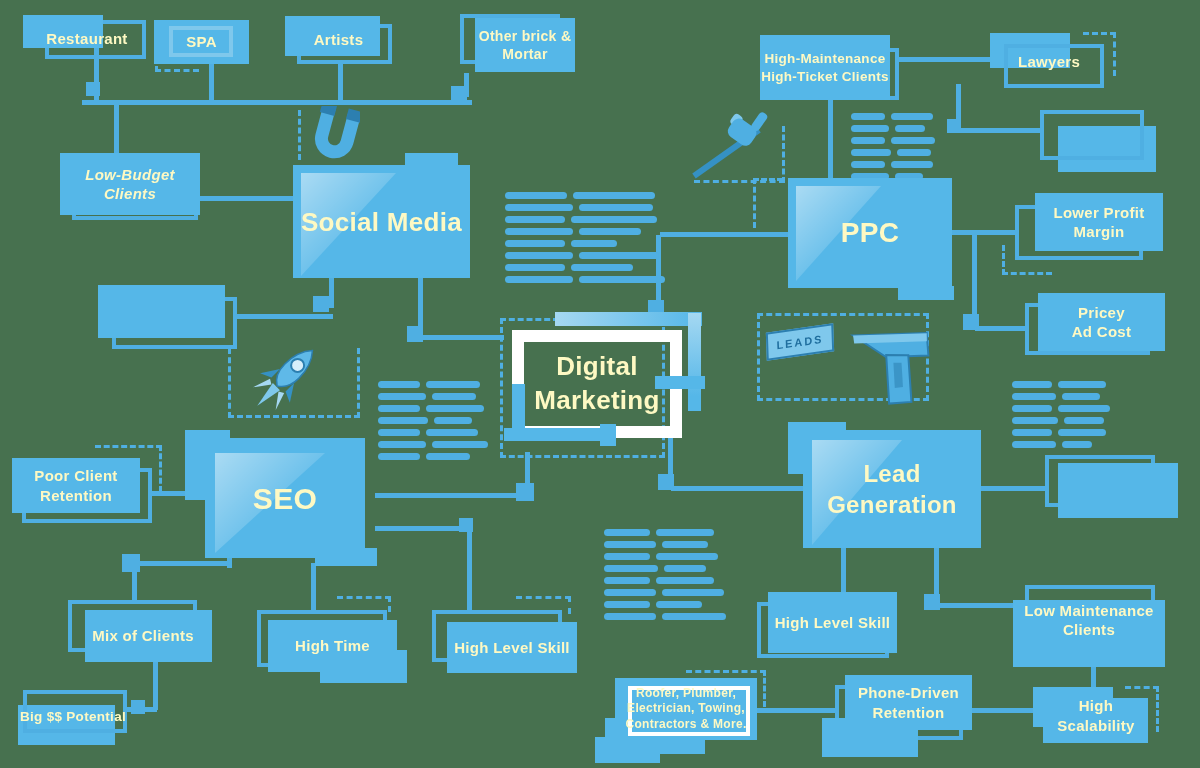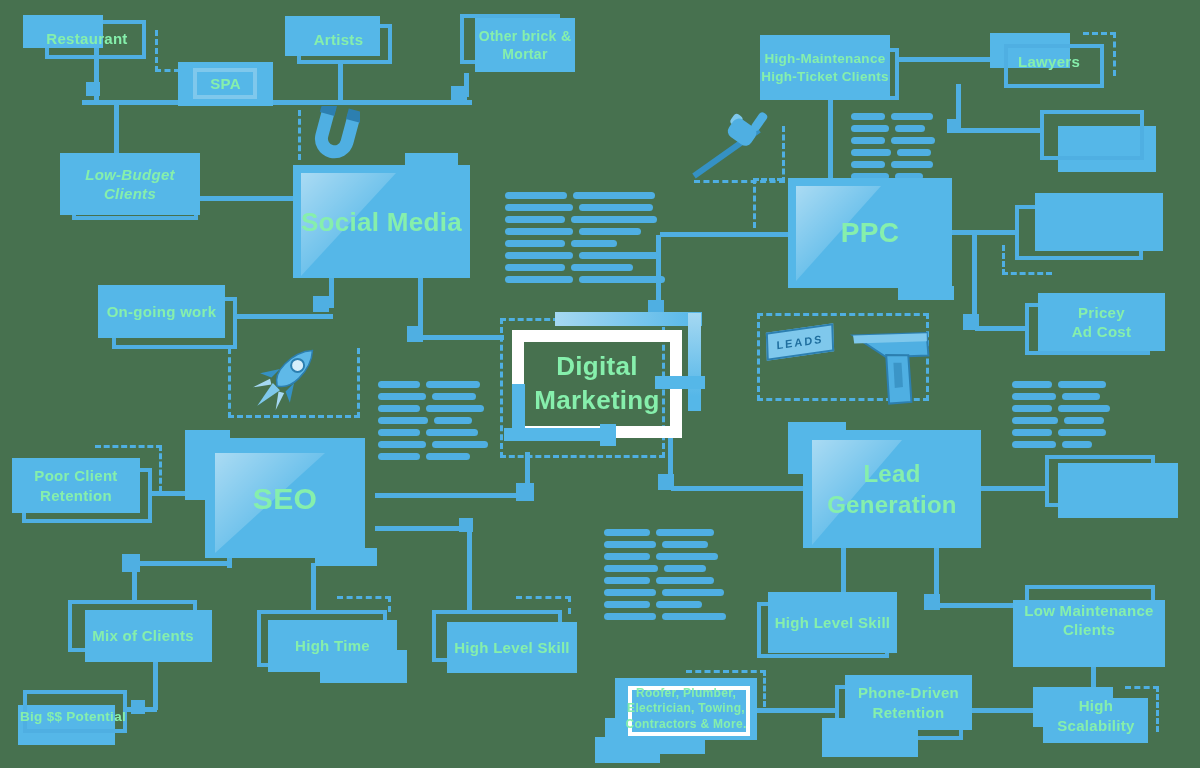--- a/index.html
+++ b/index.html
@@ -30,21 +30,21 @@
   .outline.white{border-color:#fff;}
   .outline.dashed{border:3px dashed var(--line);}
   .tri{
     position:absolute;
     background:linear-gradient(135deg,rgba(255,255,255,.5),rgba(255,255,255,0) 75%);
     clip-path:polygon(0 0,100% 0,0 100%);
   }
   .label{
     position:absolute;inset:0;
     display:flex;align-items:center;justify-content:center;
-    color:#86efac;font-weight:700;text-align:center;
+    color:#fef9c3;font-weight:700;text-align:center;
     white-space:pre-line;line-height:1.3;letter-spacing:.3px;
   }
   .icon{position:absolute;z-index:3;}
   #leads-tag{
     position:absolute;left:766px;top:328px;width:68px;height:28px;z-index:3;
     background:#7FC8EC;border:2px solid var(--dark);
     transform:rotate(-8deg) skewX(-6deg);
     display:flex;align-items:center;justify-content:center;
     color:#1F6E9E;font-weight:700;font-size:11px;letter-spacing:2px;
   }
@@ -315,21 +315,21 @@
   <div class="label" style="left:12px;top:19px;width:170px;height:108px;font-size:26px;">Digital
 Marketing</div>
 </div>
 
 <div class="node" style="left:23px;top:15px;width:128px;height:48px;">
   <div class="outline" style="left:22px;top:5px;width:101px;height:39px;"></div>
   <div class="fill" style="left:0;top:0;width:80px;height:33px;"></div>
   <div class="label" style="font-size:15px;">Restaurant</div>
 </div>
 
-<div class="node" style="left:178px;top:20px;width:95px;height:44px;margin-top:42px;">
+<div class="node" style="left:154px;top:20px;width:95px;height:44px;">
   <div class="fill" style="left:0;top:0;width:95px;height:44px;"></div>
   <div class="outline" style="left:15px;top:6px;width:64px;height:31px;border-color:#7FC8EC;"></div>
   <div class="label" style="font-size:15px;">SPA</div>
 </div>
 
 <div class="node" style="left:285px;top:14px;width:107px;height:52px;">
   <div class="outline" style="left:12px;top:10px;width:95px;height:40px;"></div>
   <div class="fill" style="left:0;top:2px;width:95px;height:40px;"></div>
   <div class="label" style="font-size:15px;">Artists</div>
 </div>
@@ -344,21 +344,20 @@
 <div class="node" style="left:48px;top:152px;width:152px;height:70px;">
   <div class="outline" style="left:24px;top:16px;width:126px;height:52px;"></div>
   <div class="fill" style="left:12px;top:1px;width:140px;height:62px;"></div>
   <div class="label" style="left:12px;top:1px;width:140px;height:62px;font-size:15px;font-style:italic;">Low-Budget
 Clients</div>
 </div>
 
 <div class="node" style="left:98px;top:285px;width:140px;height:65px;">
   <div class="outline" style="left:14px;top:12px;width:125px;height:52px;"></div>
   <div class="fill" style="left:0;top:0;width:127px;height:53px;"></div>
-  <div class="label" style="left:0;top:0;width:127px;height:53px;font-size:15px;">On-going work</div>
 </div>
 
 <div class="node" style="left:760px;top:35px;width:145px;height:68px;">
   <div class="outline" style="left:13px;top:13px;width:126px;height:52px;"></div>
   <div class="fill" style="left:0;top:0;width:130px;height:65px;"></div>
   <div class="label" style="left:0;top:0;width:130px;height:65px;font-size:13.5px;">High-Maintenance
 High-Ticket Clients</div>
 </div>
 
 <div class="node" style="left:990px;top:33px;width:118px;height:57px;">
@@ -368,20 +367,22 @@
 </div>
 
 <div class="node" style="left:1040px;top:110px;width:124px;height:66px;">
   <div class="fill" style="left:18px;top:16px;width:98px;height:46px;"></div>
   <div class="outline" style="left:0;top:0;width:104px;height:50px;"></div>
 </div>
 
 <div class="node" style="left:1015px;top:193px;width:148px;height:68px;">
   <div class="outline" style="left:0;top:12px;width:128px;height:55px;"></div>
   <div class="fill" style="left:20px;top:0;width:128px;height:58px;"></div>
+  <div class="label" style="left:20px;top:0;width:128px;height:58px;font-size:15px;">Lower Profit
+Margin</div>
 </div>
 
 <div class="node" style="left:1025px;top:293px;width:140px;height:62px;">
   <div class="outline" style="left:0;top:10px;width:125px;height:52px;"></div>
   <div class="fill" style="left:13px;top:0;width:127px;height:58px;"></div>
   <div class="label" style="left:13px;top:0;width:127px;height:58px;font-size:15px;">Pricey
 Ad Cost</div>
 </div>
 
 <div class="node" style="left:12px;top:458px;width:141px;height:66px;">

